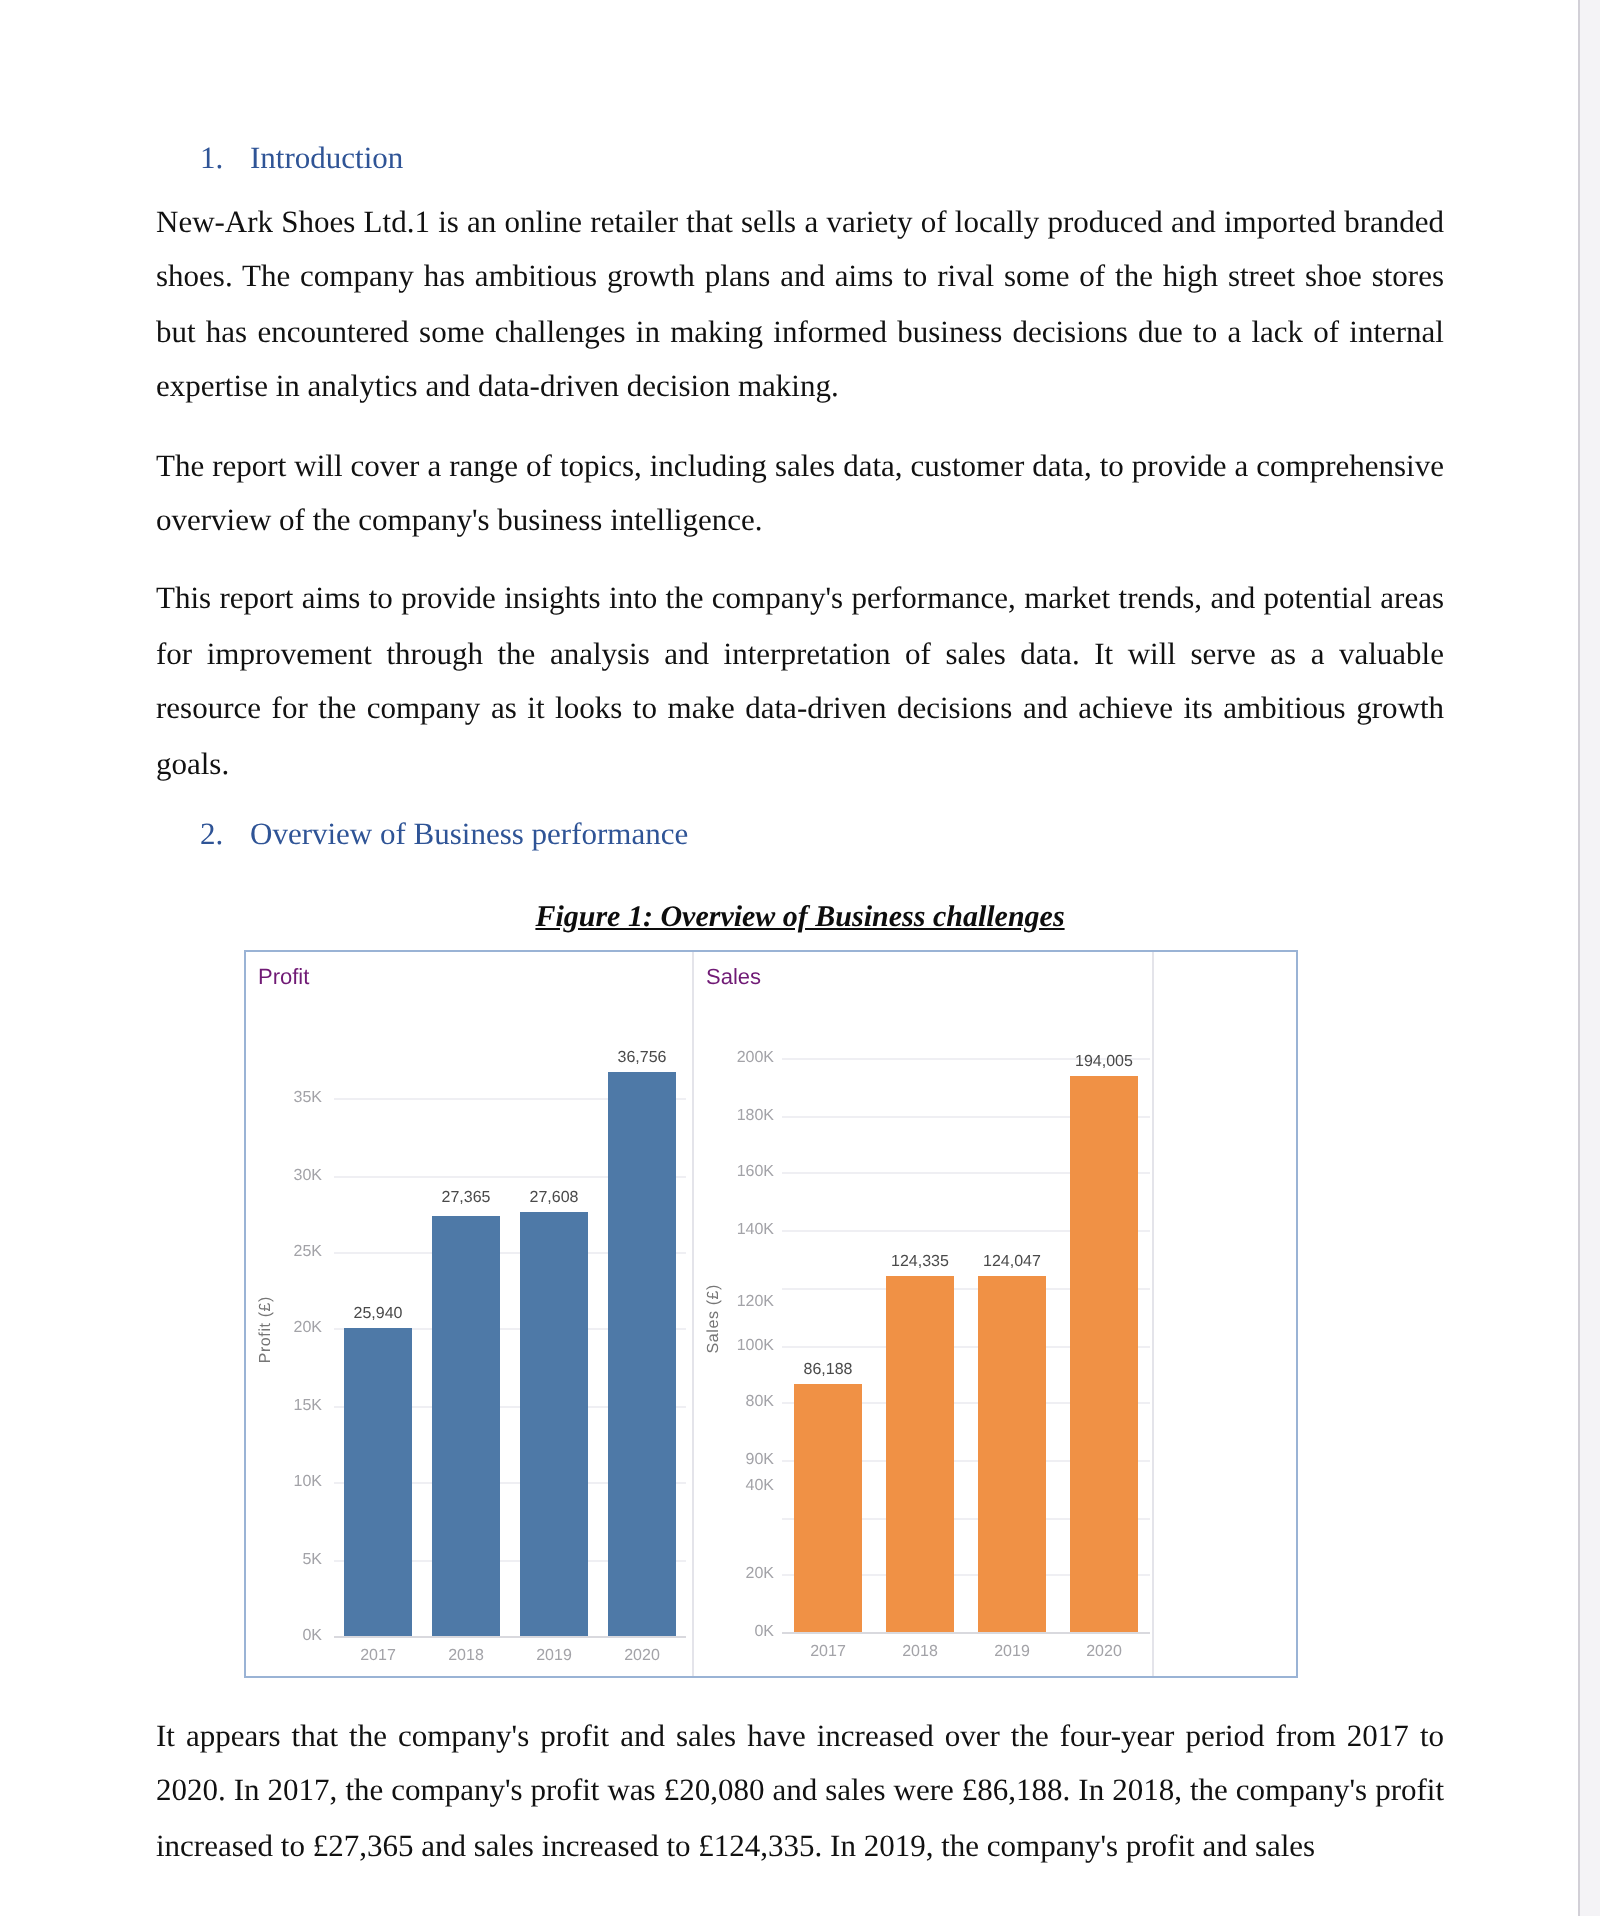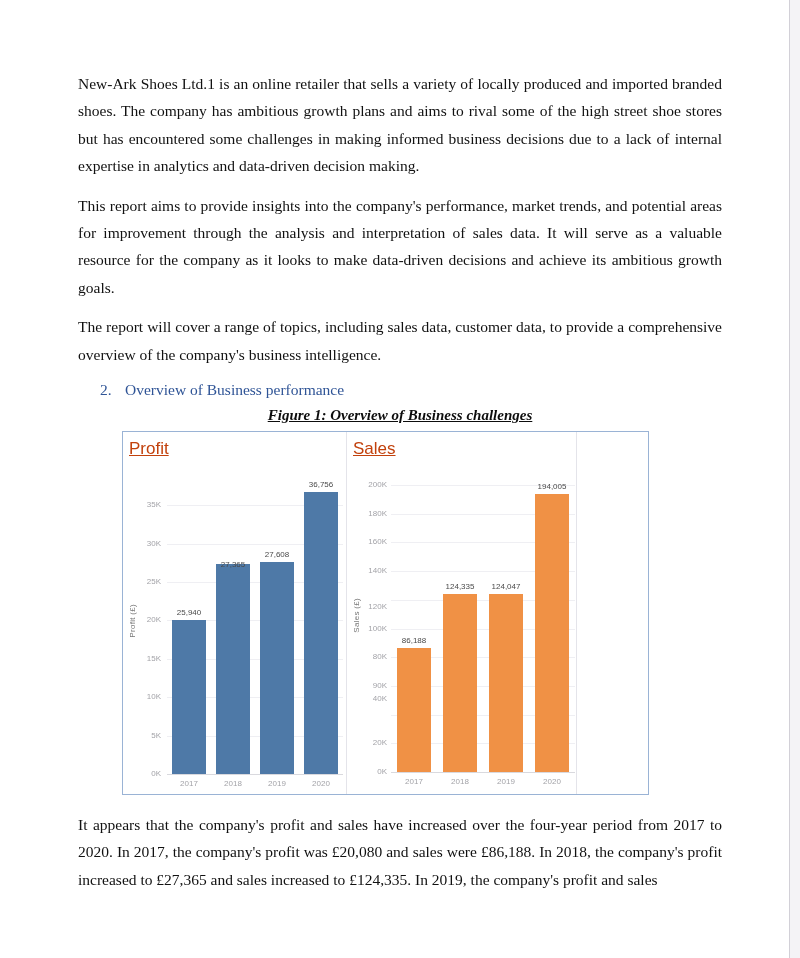--- a/index.html
+++ b/index.html
@@ -5,35 +5,35 @@
   html,body{margin:0;padding:0;}
   body{
     width:800px;height:958px;background:#ffffff;overflow:hidden;position:relative;
     font-family:"Liberation Serif",serif;color:#111111;
   }
   .page{position:absolute;inset:0;background:#ffffff;}
   .content{position:absolute;left:78px;top:70px;width:644px;}
   .heading{font-size:15.5px;line-height:19px;padding-left:22px;margin:0 0 9px 0;font-weight:400;}
   .heading .hnum{display:inline-block;width:25px;}
   .para{font-size:15.5px;line-height:27.4px;text-align:justify;margin:0 0 12px 0;}
-  .heading2{margin-top:6px;margin-bottom:6px;}
+  .heading2{margin-top:6px;margin-bottom:22px;}
   .caption{
     text-align:center;font-size:15px;line-height:20px;font-style:italic;font-weight:700;
     text-decoration:underline;margin:0 0 6px 0;color:#0d0d0d;
   }
   .figure-box{
     position:relative;width:525px;height:362px;margin-left:44px;background:#ffffff;
     border:1px solid #9AB3D5;
   }
   .closing{margin-top:16px;}
   .chart-panel{position:absolute;top:0;height:100%;}
   .vsep{position:absolute;top:0;bottom:0;width:1px;background:#e4e4ea;}
   .cp-title{
     position:absolute;left:6px;top:7px;font-family:"Liberation Sans",sans-serif;
-    font-size:17px;color:#c2410c;text-decoration:underline;
+    font-size:11px;color:#701a75;
   }
   .cp-ylabel{
     position:absolute;left:5px;writing-mode:vertical-rl;transform:rotate(180deg);
     font-family:"Liberation Sans",sans-serif;font-size:8px;color:#767676;letter-spacing:0.3px;
   }
   .cp-grid{position:absolute;height:1px;background:#efeff3;}
   .cp-grid.zero{background:#d9d9de;}
   .cp-tick{
     position:absolute;font-family:"Liberation Sans",sans-serif;font-size:8px;color:#a3a3a8;
     text-align:right;
@@ -51,24 +51,27 @@
     position:absolute;top:0;right:0;width:10px;height:958px;background:#f4f3f6;
     border-left:1px solid #d2d0d7;
   }
 </style>
 </head>
 <body>
 
 <div class="page">
   <div class="content">
 
+    <div class="heading" style="color: rgb(47, 84, 150);">
+      <span class="hnum">1.</span><span class="htitle">Introduction</span>
+    </div>
 
     <p class="para">New-Ark Shoes Ltd.1 is an online retailer that sells a variety of locally produced and imported branded shoes. The company has ambitious growth plans and aims to rival some of the high street shoe stores but has encountered some challenges in making informed business decisions due to a lack of internal expertise in analytics and data-driven decision making.</p>
+    <p class="para">The report will cover a range of topics, including sales data, customer data, to provide a comprehensive overview of the company's business intelligence.</p>
     <p class="para">This report aims to provide insights into the company's performance, market trends, and potential areas for improvement through the analysis and interpretation of sales data. It will serve as a valuable resource for the company as it looks to make data-driven decisions and achieve its ambitious growth goals.</p>
-    <p class="para">The report will cover a range of topics, including sales data, customer data, to provide a comprehensive overview of the company's business intelligence.</p>
 
     <div class="heading heading2" style="color: rgb(47, 84, 150);">
       <span class="hnum">2.</span><span class="htitle">Overview of Business performance</span>
     </div>
 
     <div class="caption">Figure 1: Overview of Business challenges</div>
 
     <div class="figure-box" style="border-color: rgb(154, 179, 213);">
       <div class="chart-panel" id="panel-profit" style="left: 0px; width: 224px;">
           <div class="cp-title">Profit</div>
@@ -86,21 +89,21 @@
           <div class="cp-grid" style="top: 150px; left: 44px; width: 176px;"></div>
           <div class="cp-tick" style="top: 145px; left: 8px; width: 30px;">25K</div>
           <div class="cp-grid" style="top: 111.6px; left: 44px; width: 176px;"></div>
           <div class="cp-tick" style="top: 106.6px; left: 8px; width: 30px;">30K</div>
           <div class="cp-grid" style="top: 73.2px; left: 44px; width: 176px;"></div>
           <div class="cp-tick" style="top: 68.2px; left: 8px; width: 30px;">35K</div>
           <div class="cp-bar" style="left: 49px; width: 34px; top: 187.786px; height: 154.214px; background: rgb(78, 121, 167);"></div>
           <div class="cp-barlabel" style="left: 36px; width: 60px; top: 175.786px;">25,940</div>
           <div class="cp-xtick" style="left: 36px; width: 60px; top: 347px;">2017</div>
           <div class="cp-bar" style="left: 93px; width: 34px; top: 131.837px; height: 210.163px; background: rgb(78, 121, 167);"></div>
-          <div class="cp-barlabel" style="left: 80px; width: 60px; top: 128px;">27,365</div>
+          <div class="cp-barlabel" style="left: 80px; width: 60px; top: 118px;">27,365</div>
           <div class="cp-xtick" style="left: 80px; width: 60px; top: 347px;">2018</div>
           <div class="cp-bar" style="left: 137px; width: 34px; top: 129.971px; height: 212.029px; background: rgb(78, 121, 167);"></div>
           <div class="cp-barlabel" style="left: 124px; width: 60px; top: 117.971px;">27,608</div>
           <div class="cp-xtick" style="left: 124px; width: 60px; top: 347px;">2019</div>
           <div class="cp-bar" style="left: 181px; width: 34px; top: 59.7139px; height: 282.286px; background: rgb(78, 121, 167);"></div>
           <div class="cp-barlabel" style="left: 168px; width: 60px; top: 47.7139px;">36,756</div>
           <div class="cp-xtick" style="left: 168px; width: 60px; top: 347px;">2020</div>
         </div>
       <div class="chart-panel" id="panel-sales" style="left: 224px; width: 229px;">
           <div class="cp-title">Sales</div>

